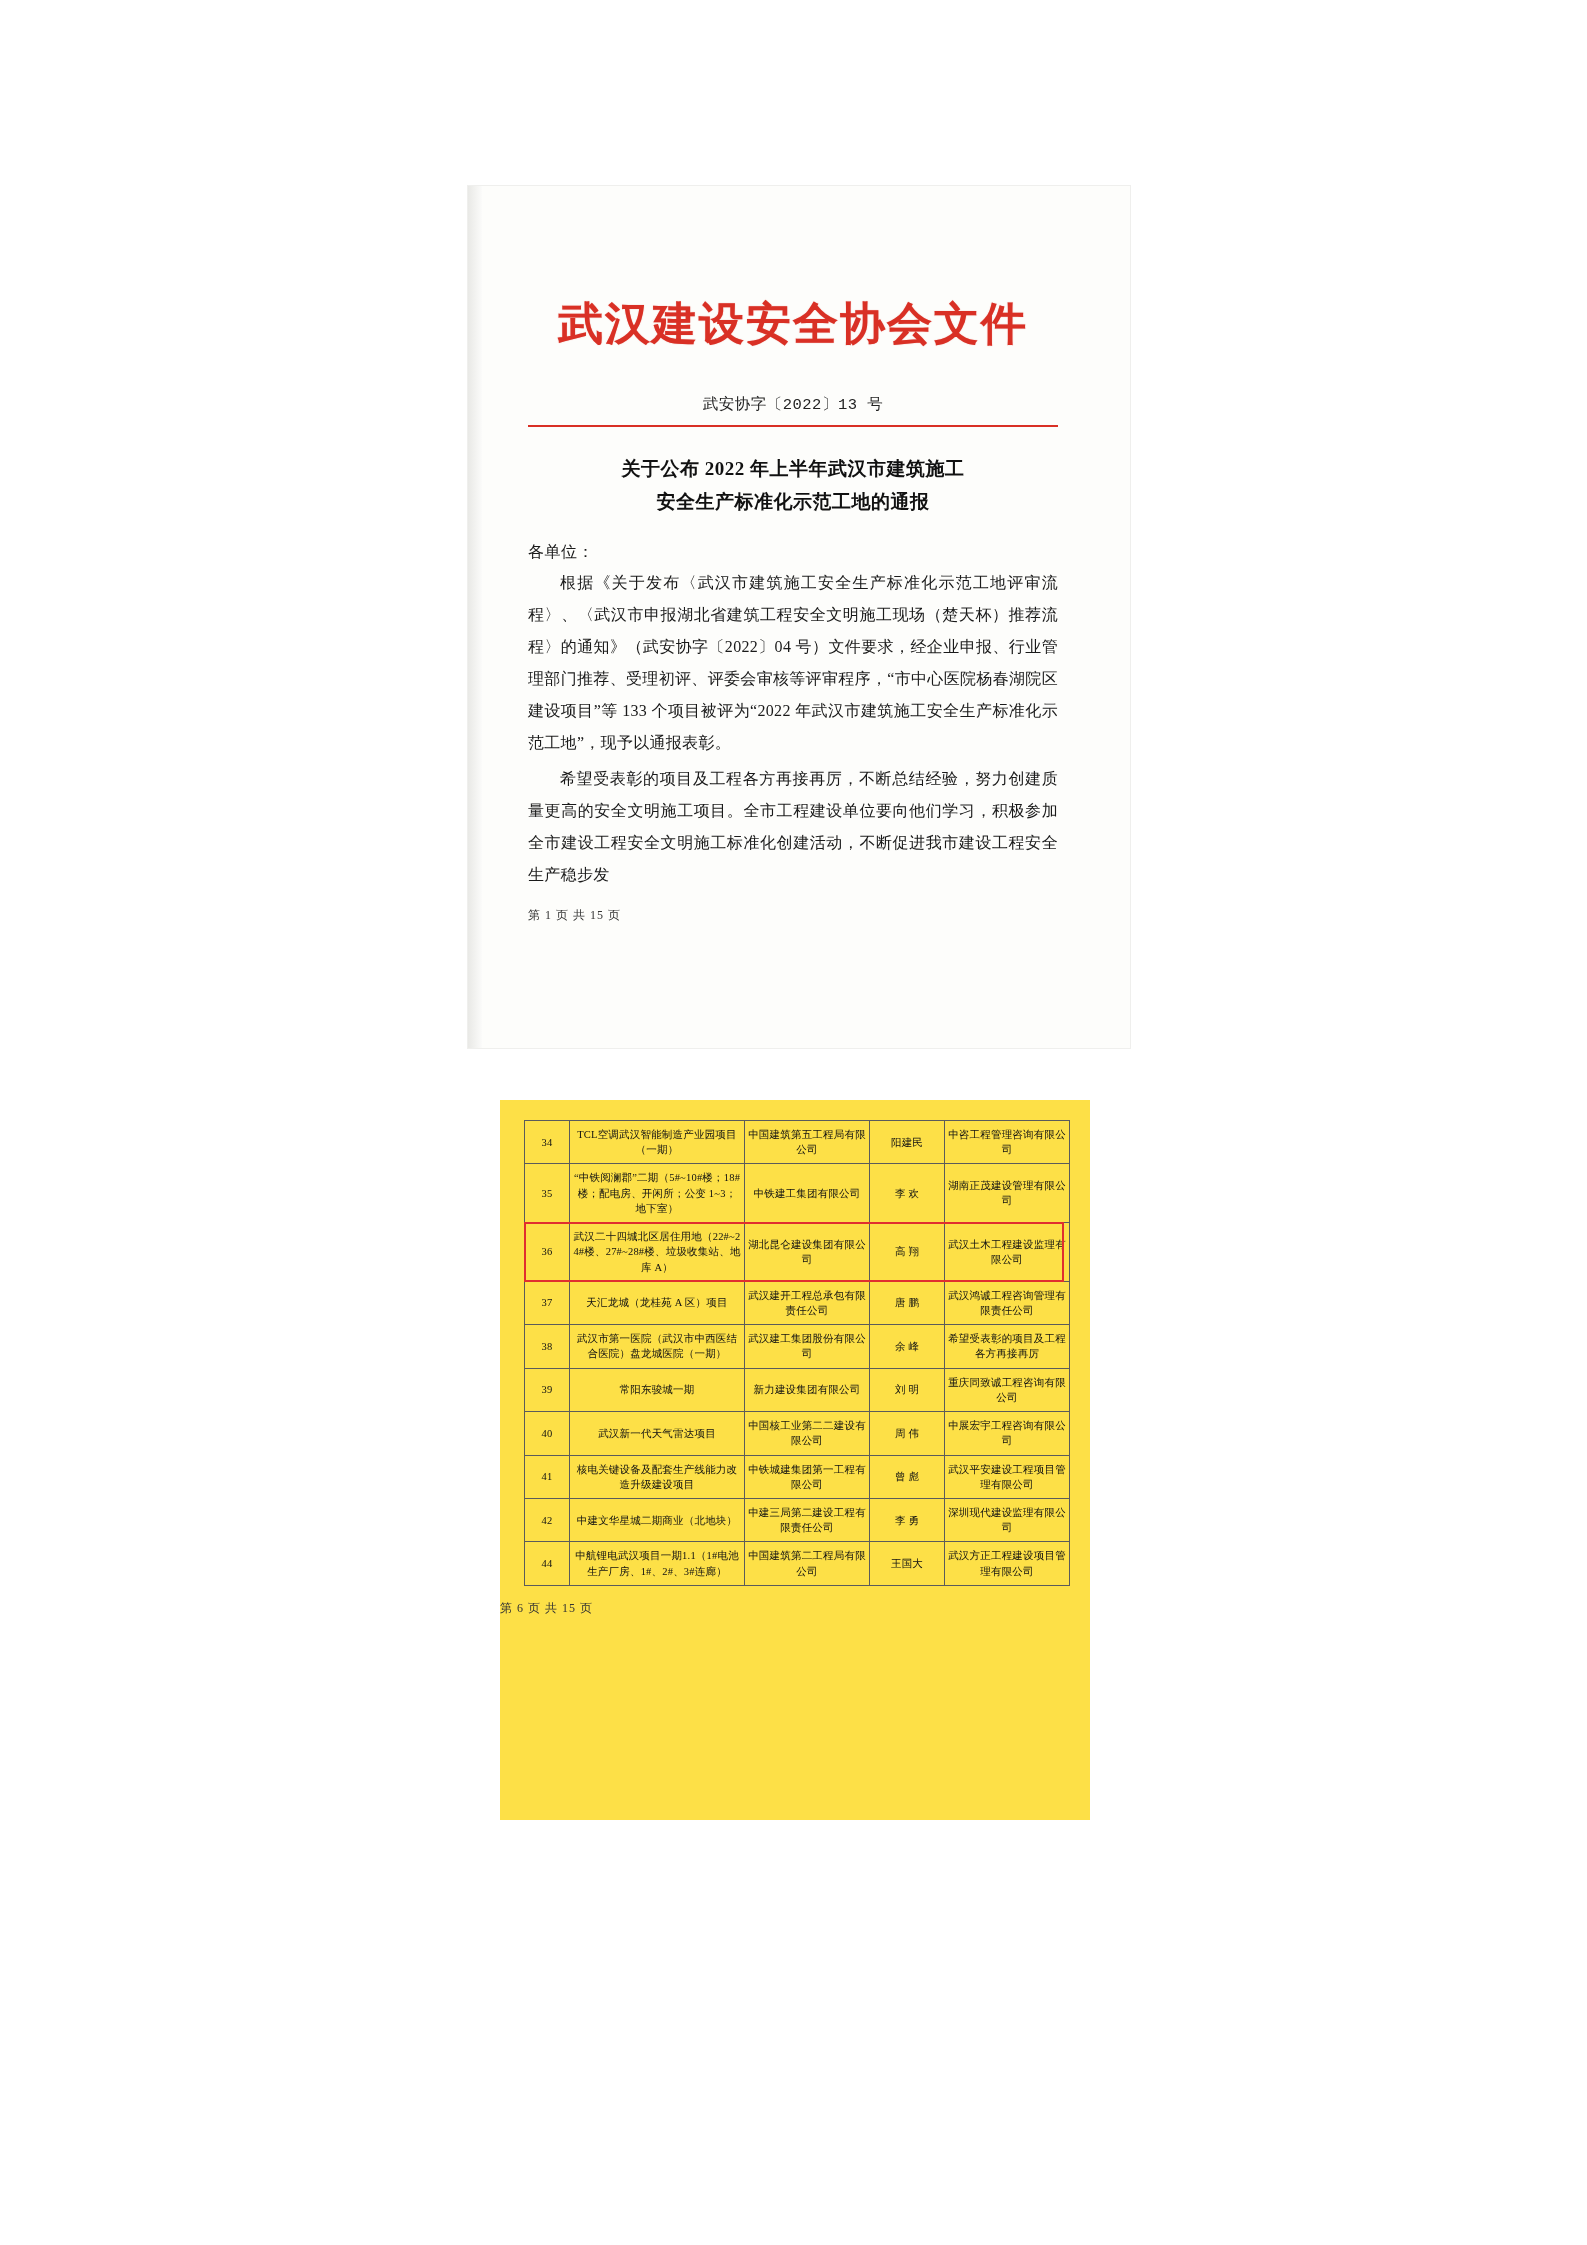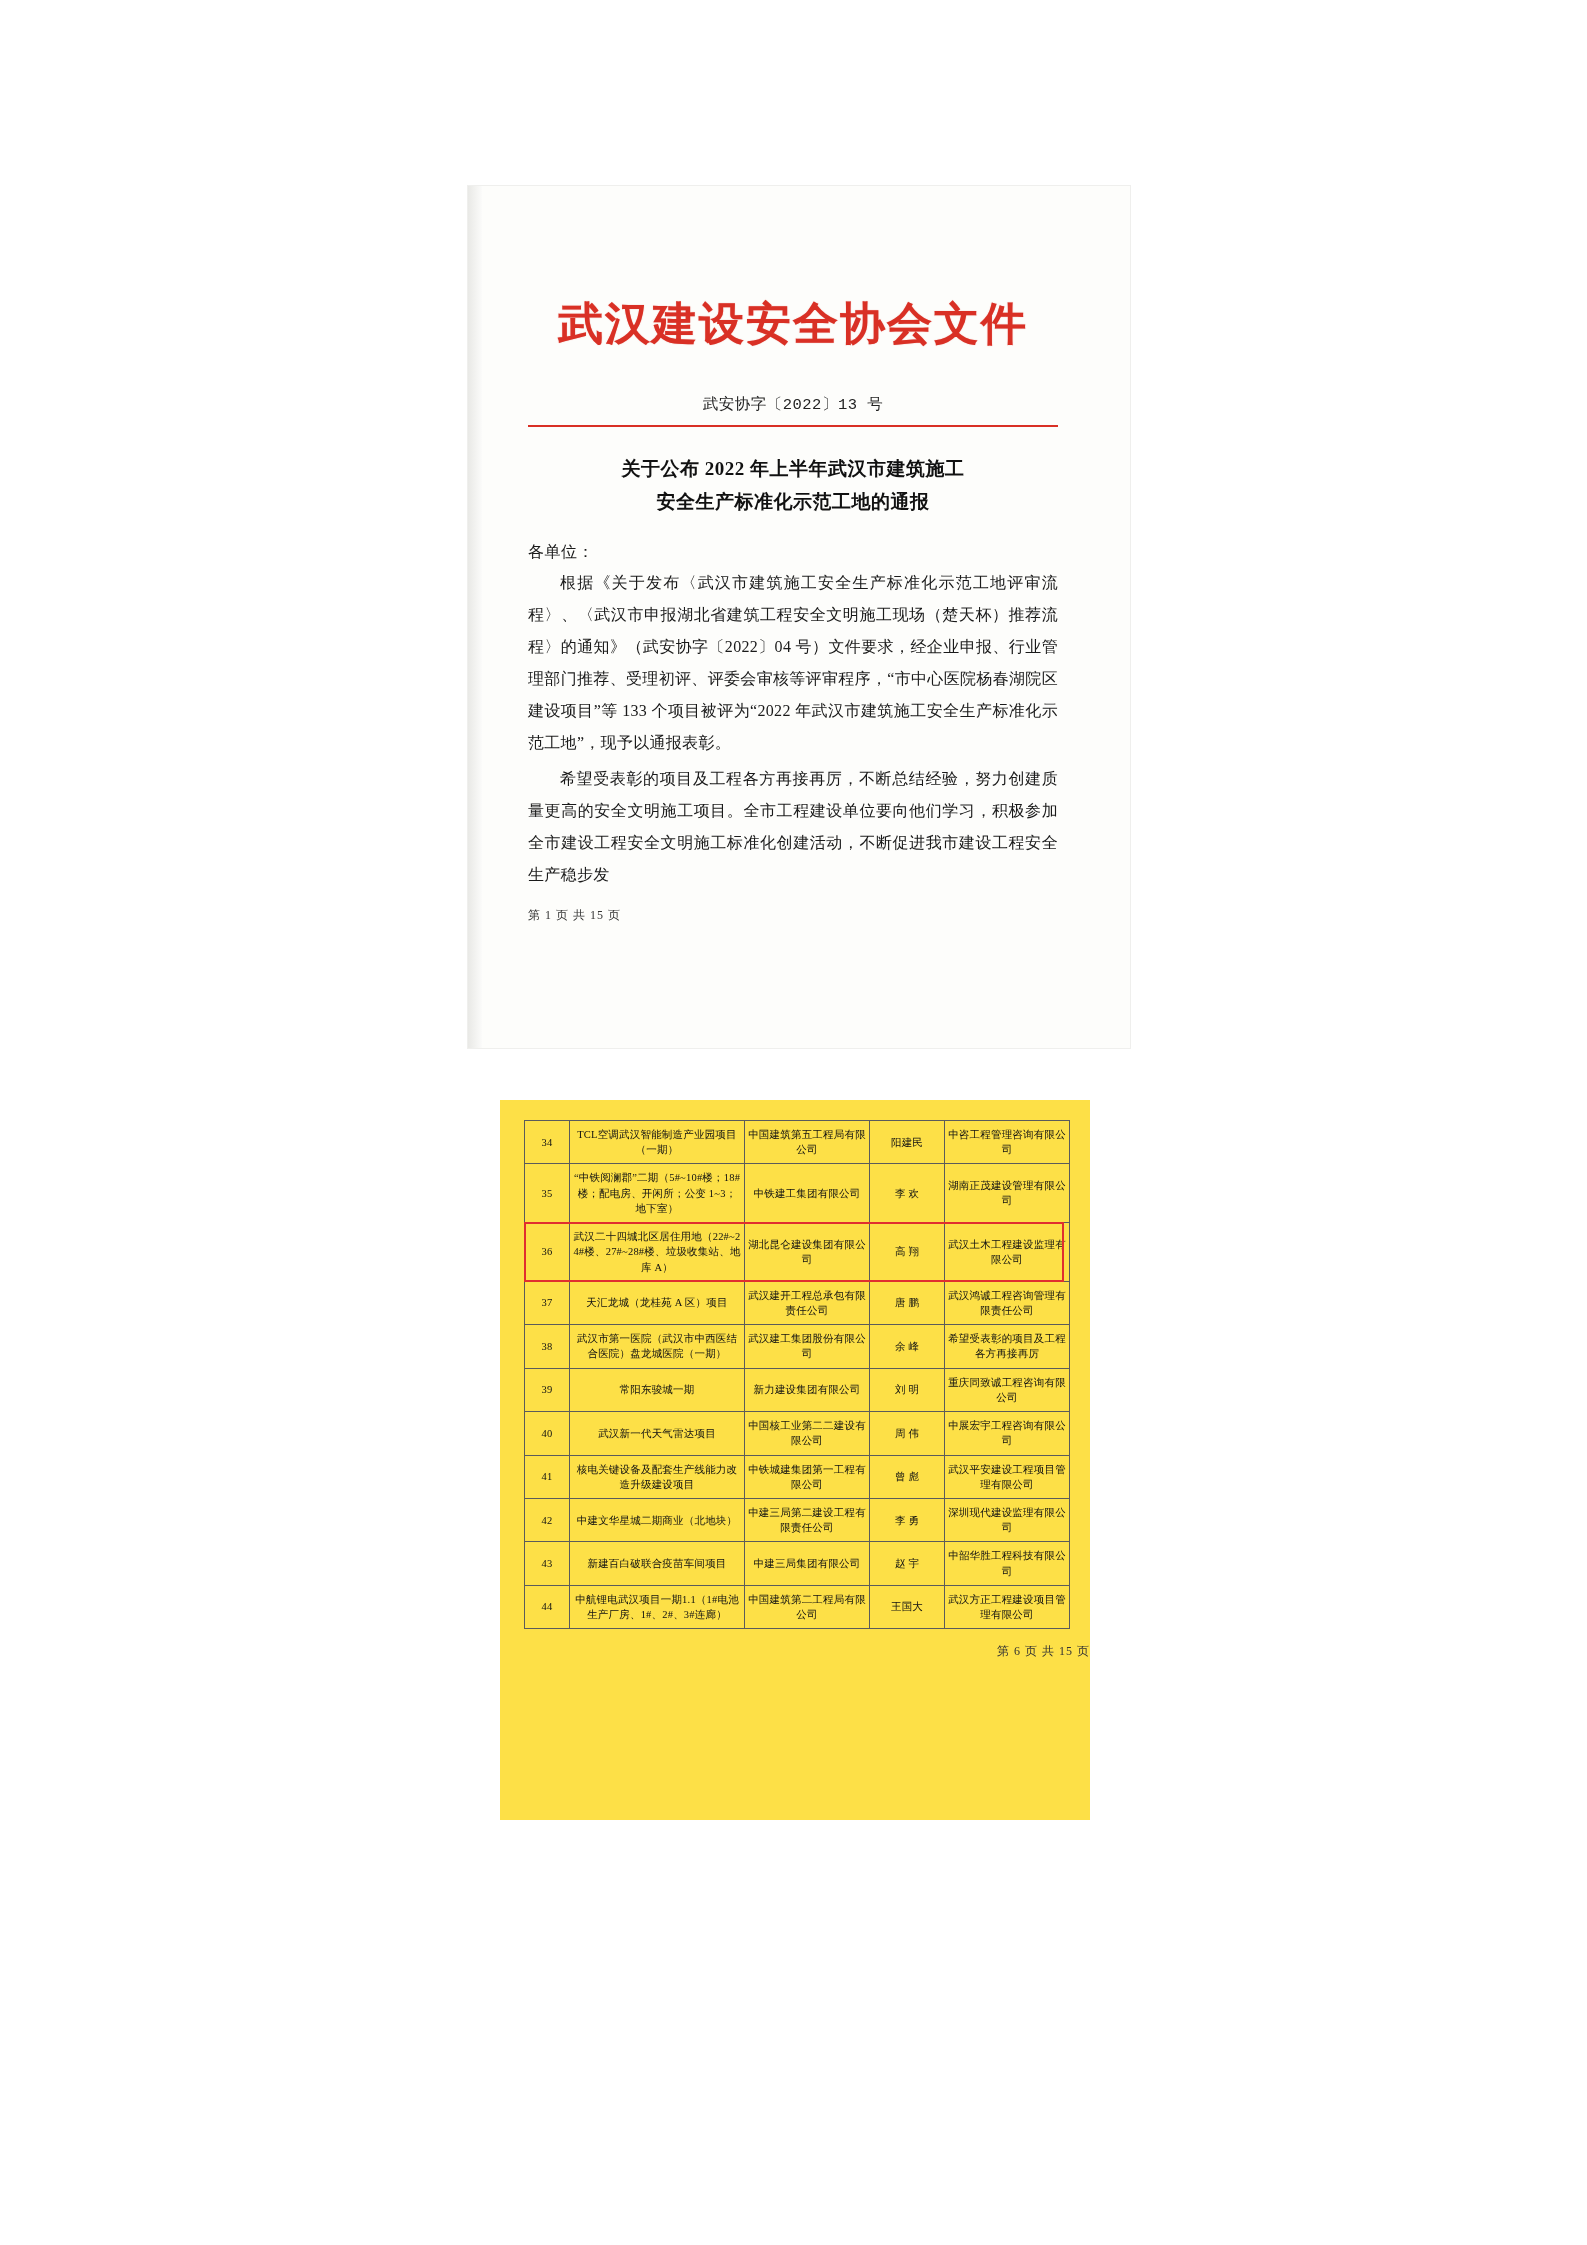--- a/index.html
+++ b/index.html
@@ -132,21 +132,21 @@
   }
   .hl-box {
     position: absolute;
     left: 24px;
     width: 540px;
     border: 2px solid #e02f2f;
     box-sizing: border-box;
     pointer-events: none;
   }
   .table-footer {
-    text-align: right;
+    text-align: left;
     font-size: 12px;
     color: #333;
     margin-top: 14px;
     letter-spacing: 1px;
   }
 </style>
 </head>
 <body>
 
 <div class="scan-top">
@@ -233,27 +233,20 @@
           <td class="c-super">武汉平安建设工程项目管理有限公司</td>
         </tr>
         <tr>
           <td class="c-no">42</td>
           <td class="c-project">中建文华星城二期商业（北地块）</td>
           <td class="c-unit">中建三局第二建设工程有限责任公司</td>
           <td class="c-person">李 勇</td>
           <td class="c-super">深圳现代建设监理有限公司</td>
         </tr>
         <tr>
-          <td class="c-no">43</td>
-          <td class="c-project">新建百白破联合疫苗车间项目</td>
-          <td class="c-unit">中建三局集团有限公司</td>
-          <td class="c-person">赵 宇</td>
-          <td class="c-super">中韶华胜工程科技有限公司</td>
-        </tr>
-        <tr>
           <td class="c-no">44</td>
           <td class="c-project">中航锂电武汉项目一期1.1（1#电池生产厂房、1#、2#、3#连廊）</td>
           <td class="c-unit">中国建筑第二工程局有限公司</td>
           <td class="c-person">王国大</td>
           <td class="c-super">武汉方正工程建设项目管理有限公司</td>
         </tr>
       </tbody>
   </table>
   <div class="table-footer">第 6 页 共 15 页</div>
 <div class="hl-box" style="top: 121.594px; height: 60.6562px;"></div>

